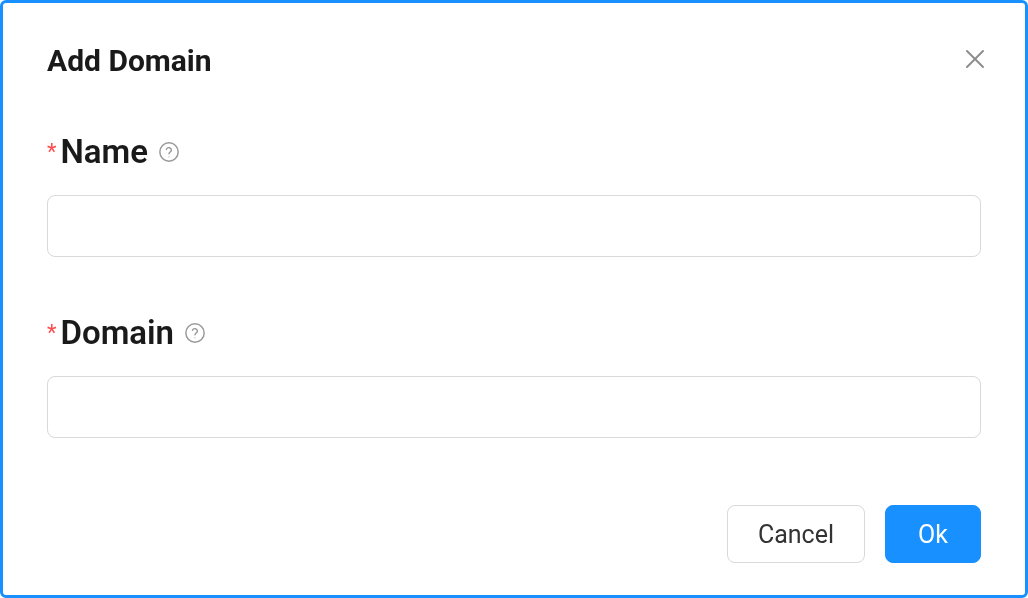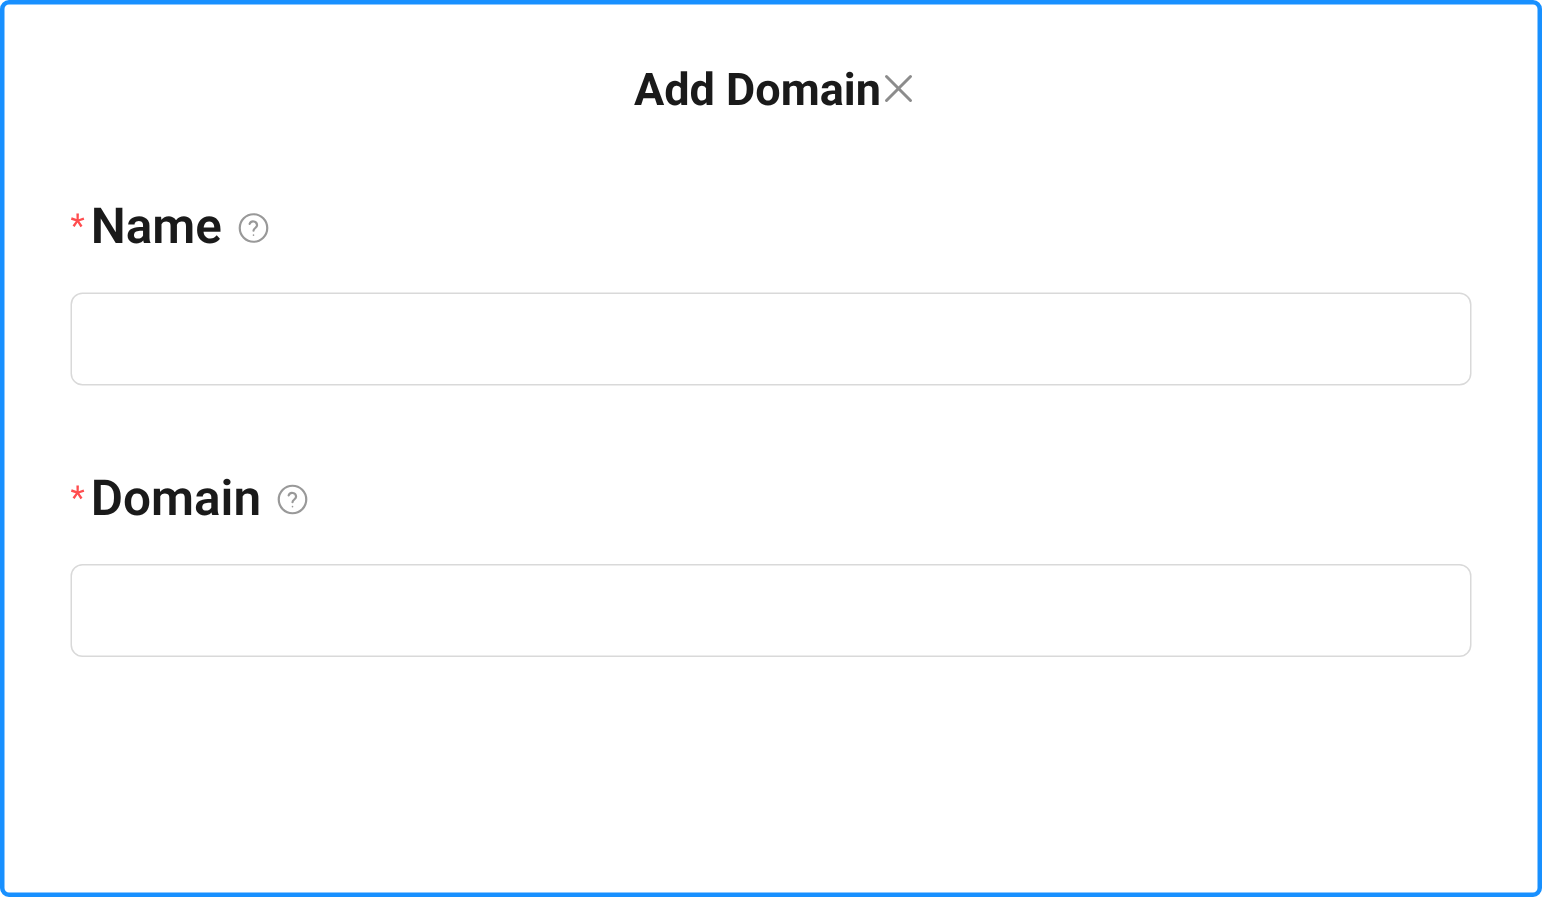--- a/index.html
+++ b/index.html
@@ -16,21 +16,21 @@
       height: 598px;
       border: 3px solid #1890ff;
       border-radius: 6px;
       padding: 40px 44px 32px 44px;
       display: flex;
       flex-direction: column;
       position: relative;
     }
     .modal-header {
       display: flex;
-      justify-content: center;
+      justify-content: space-between;
       align-items: flex-start;
     }
     .modal-title {
       font-size: 30px;
       font-weight: 700;
       color: #1a1a1a;
     }
     .close-icon {
       width: 24px;
       height: 24px;
@@ -162,14 +162,18 @@
             <path d="M9.2 9a2.8 2.8 0 0 1 5.4 1c0 1.8-2.6 2.2-2.6 4" stroke-linecap="round"></path>
             <circle cx="12" cy="17.2" r="0.6" fill="currentColor" stroke="none"></circle>
           </svg>
         </span>
       </div>
       <input type="text" class="text-input" value="" style="">
     </div>
 
   </div>
 
+  <div class="footer">
+    <button class="btn btn-default">Cancel</button>
+    <button class="btn btn-primary">Ok</button>
+  </div>
 
 </div>
 
 </body></html>

